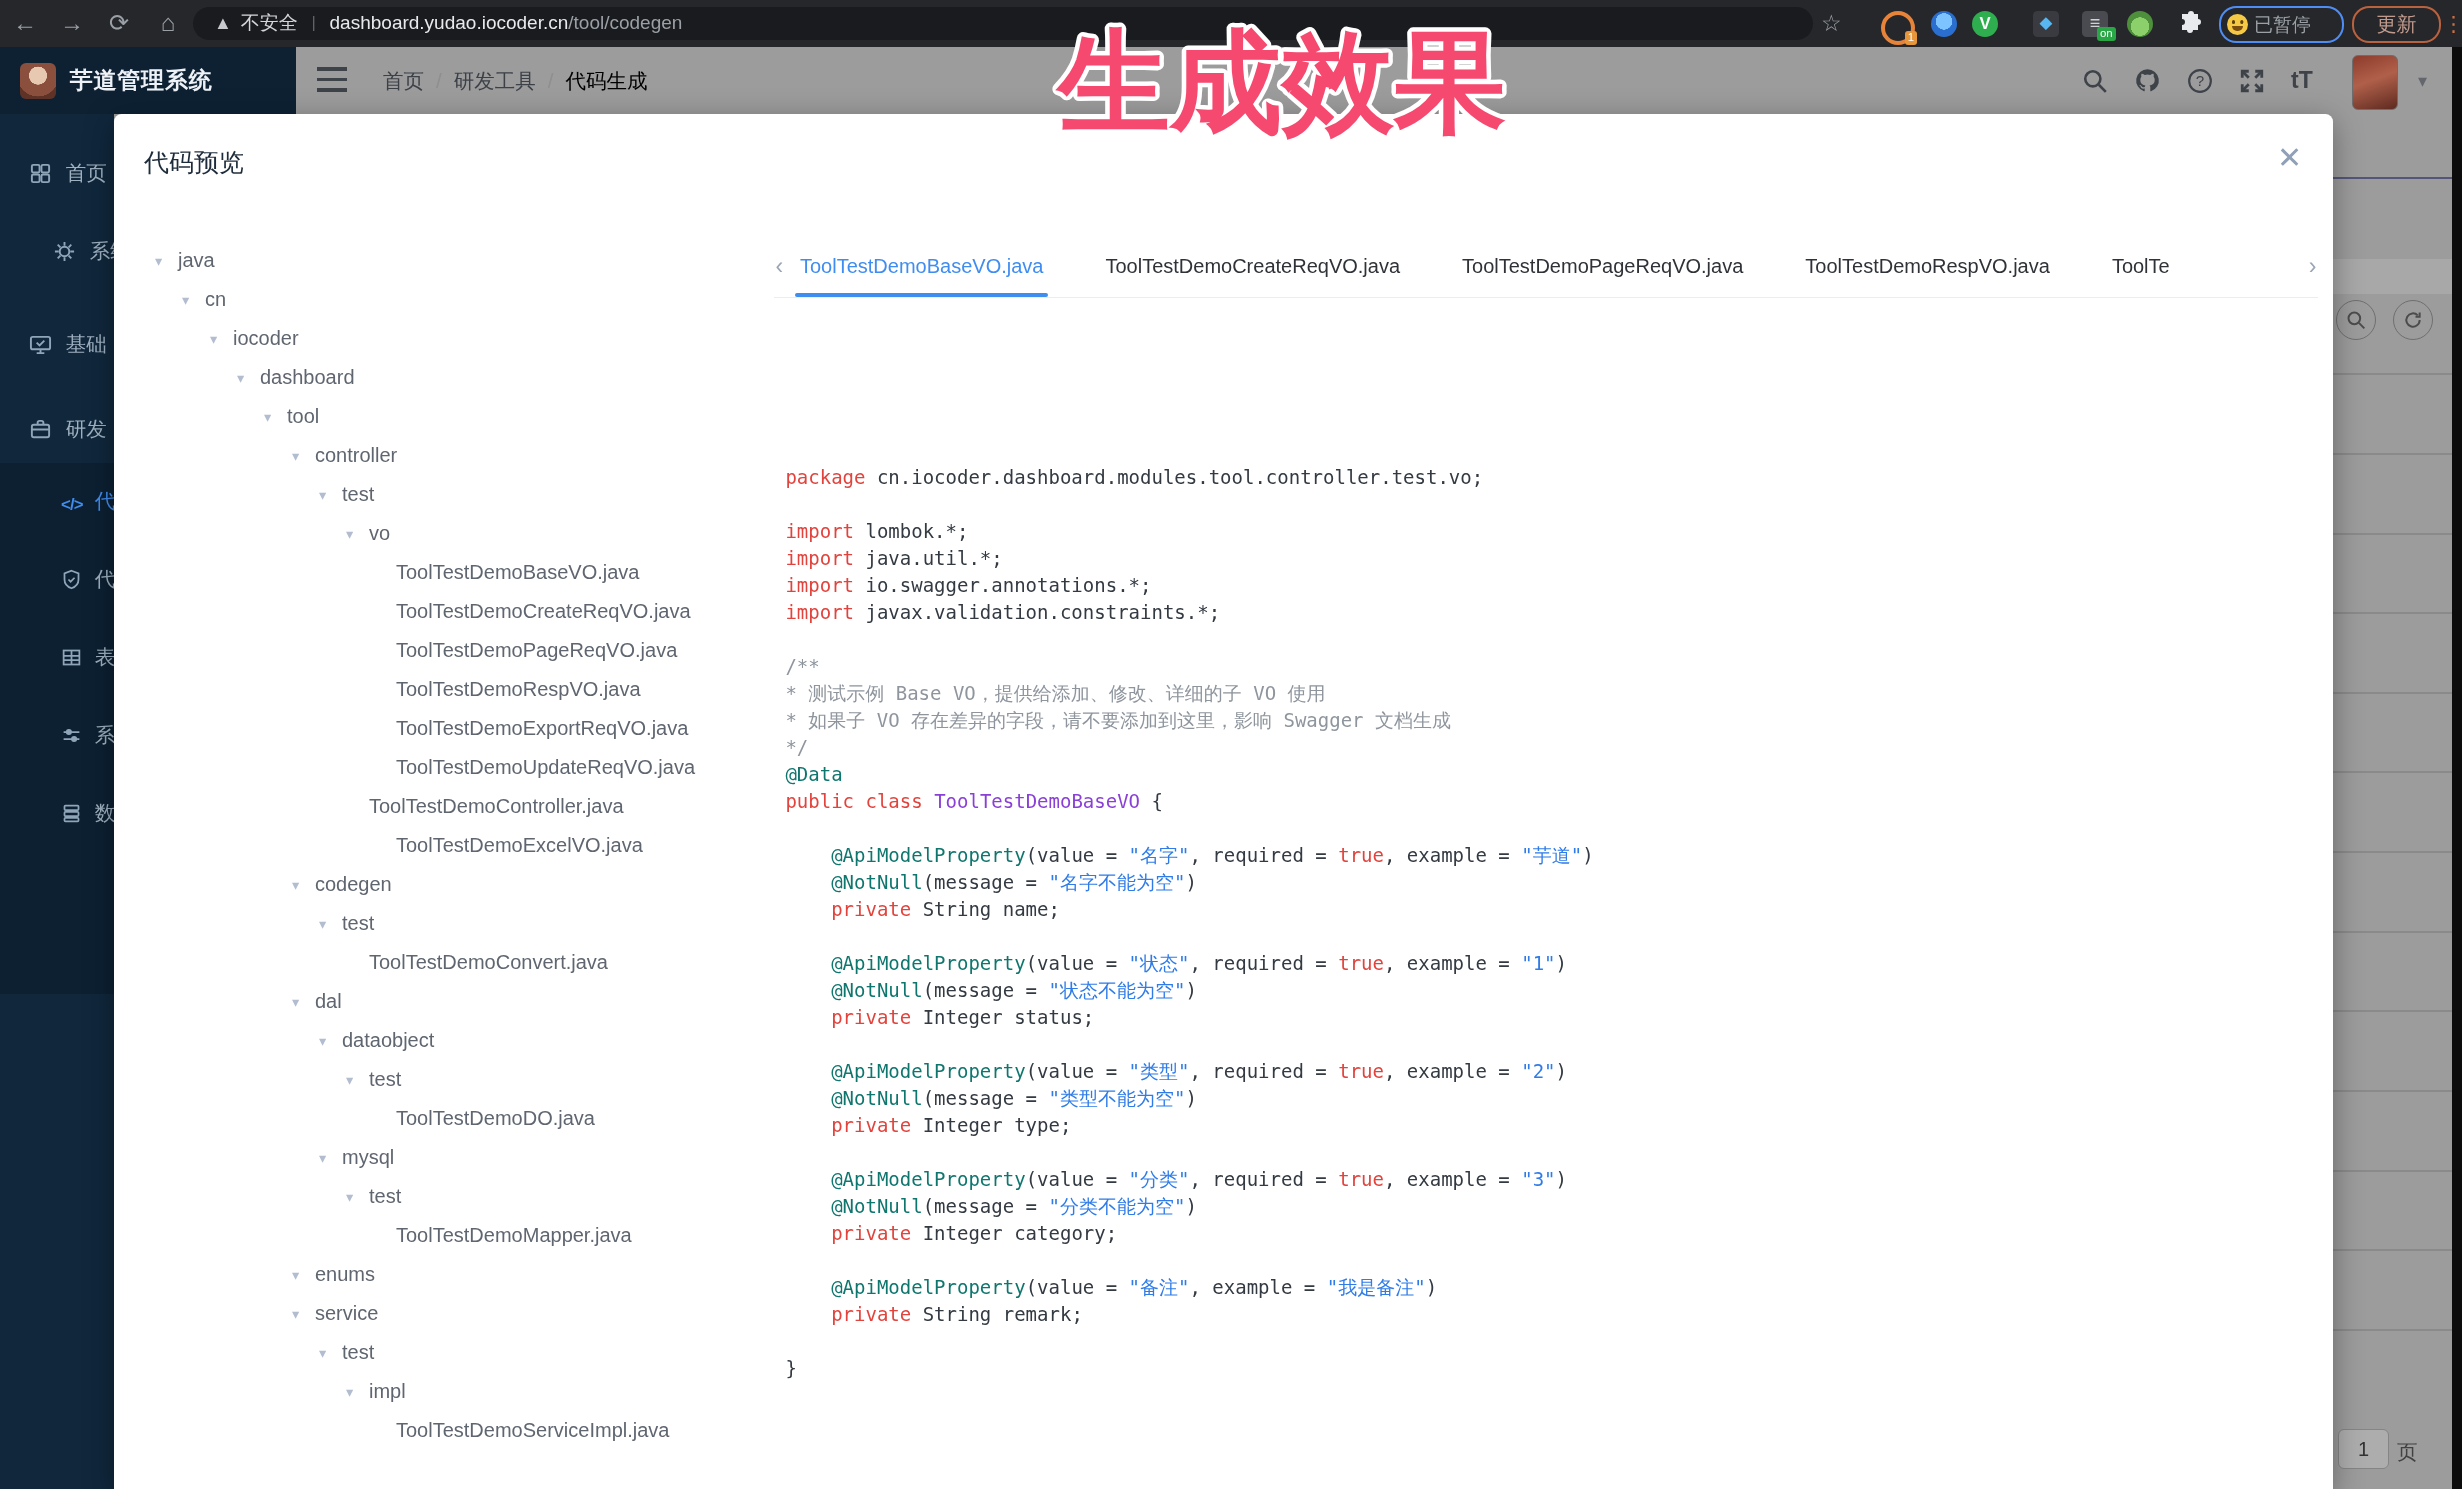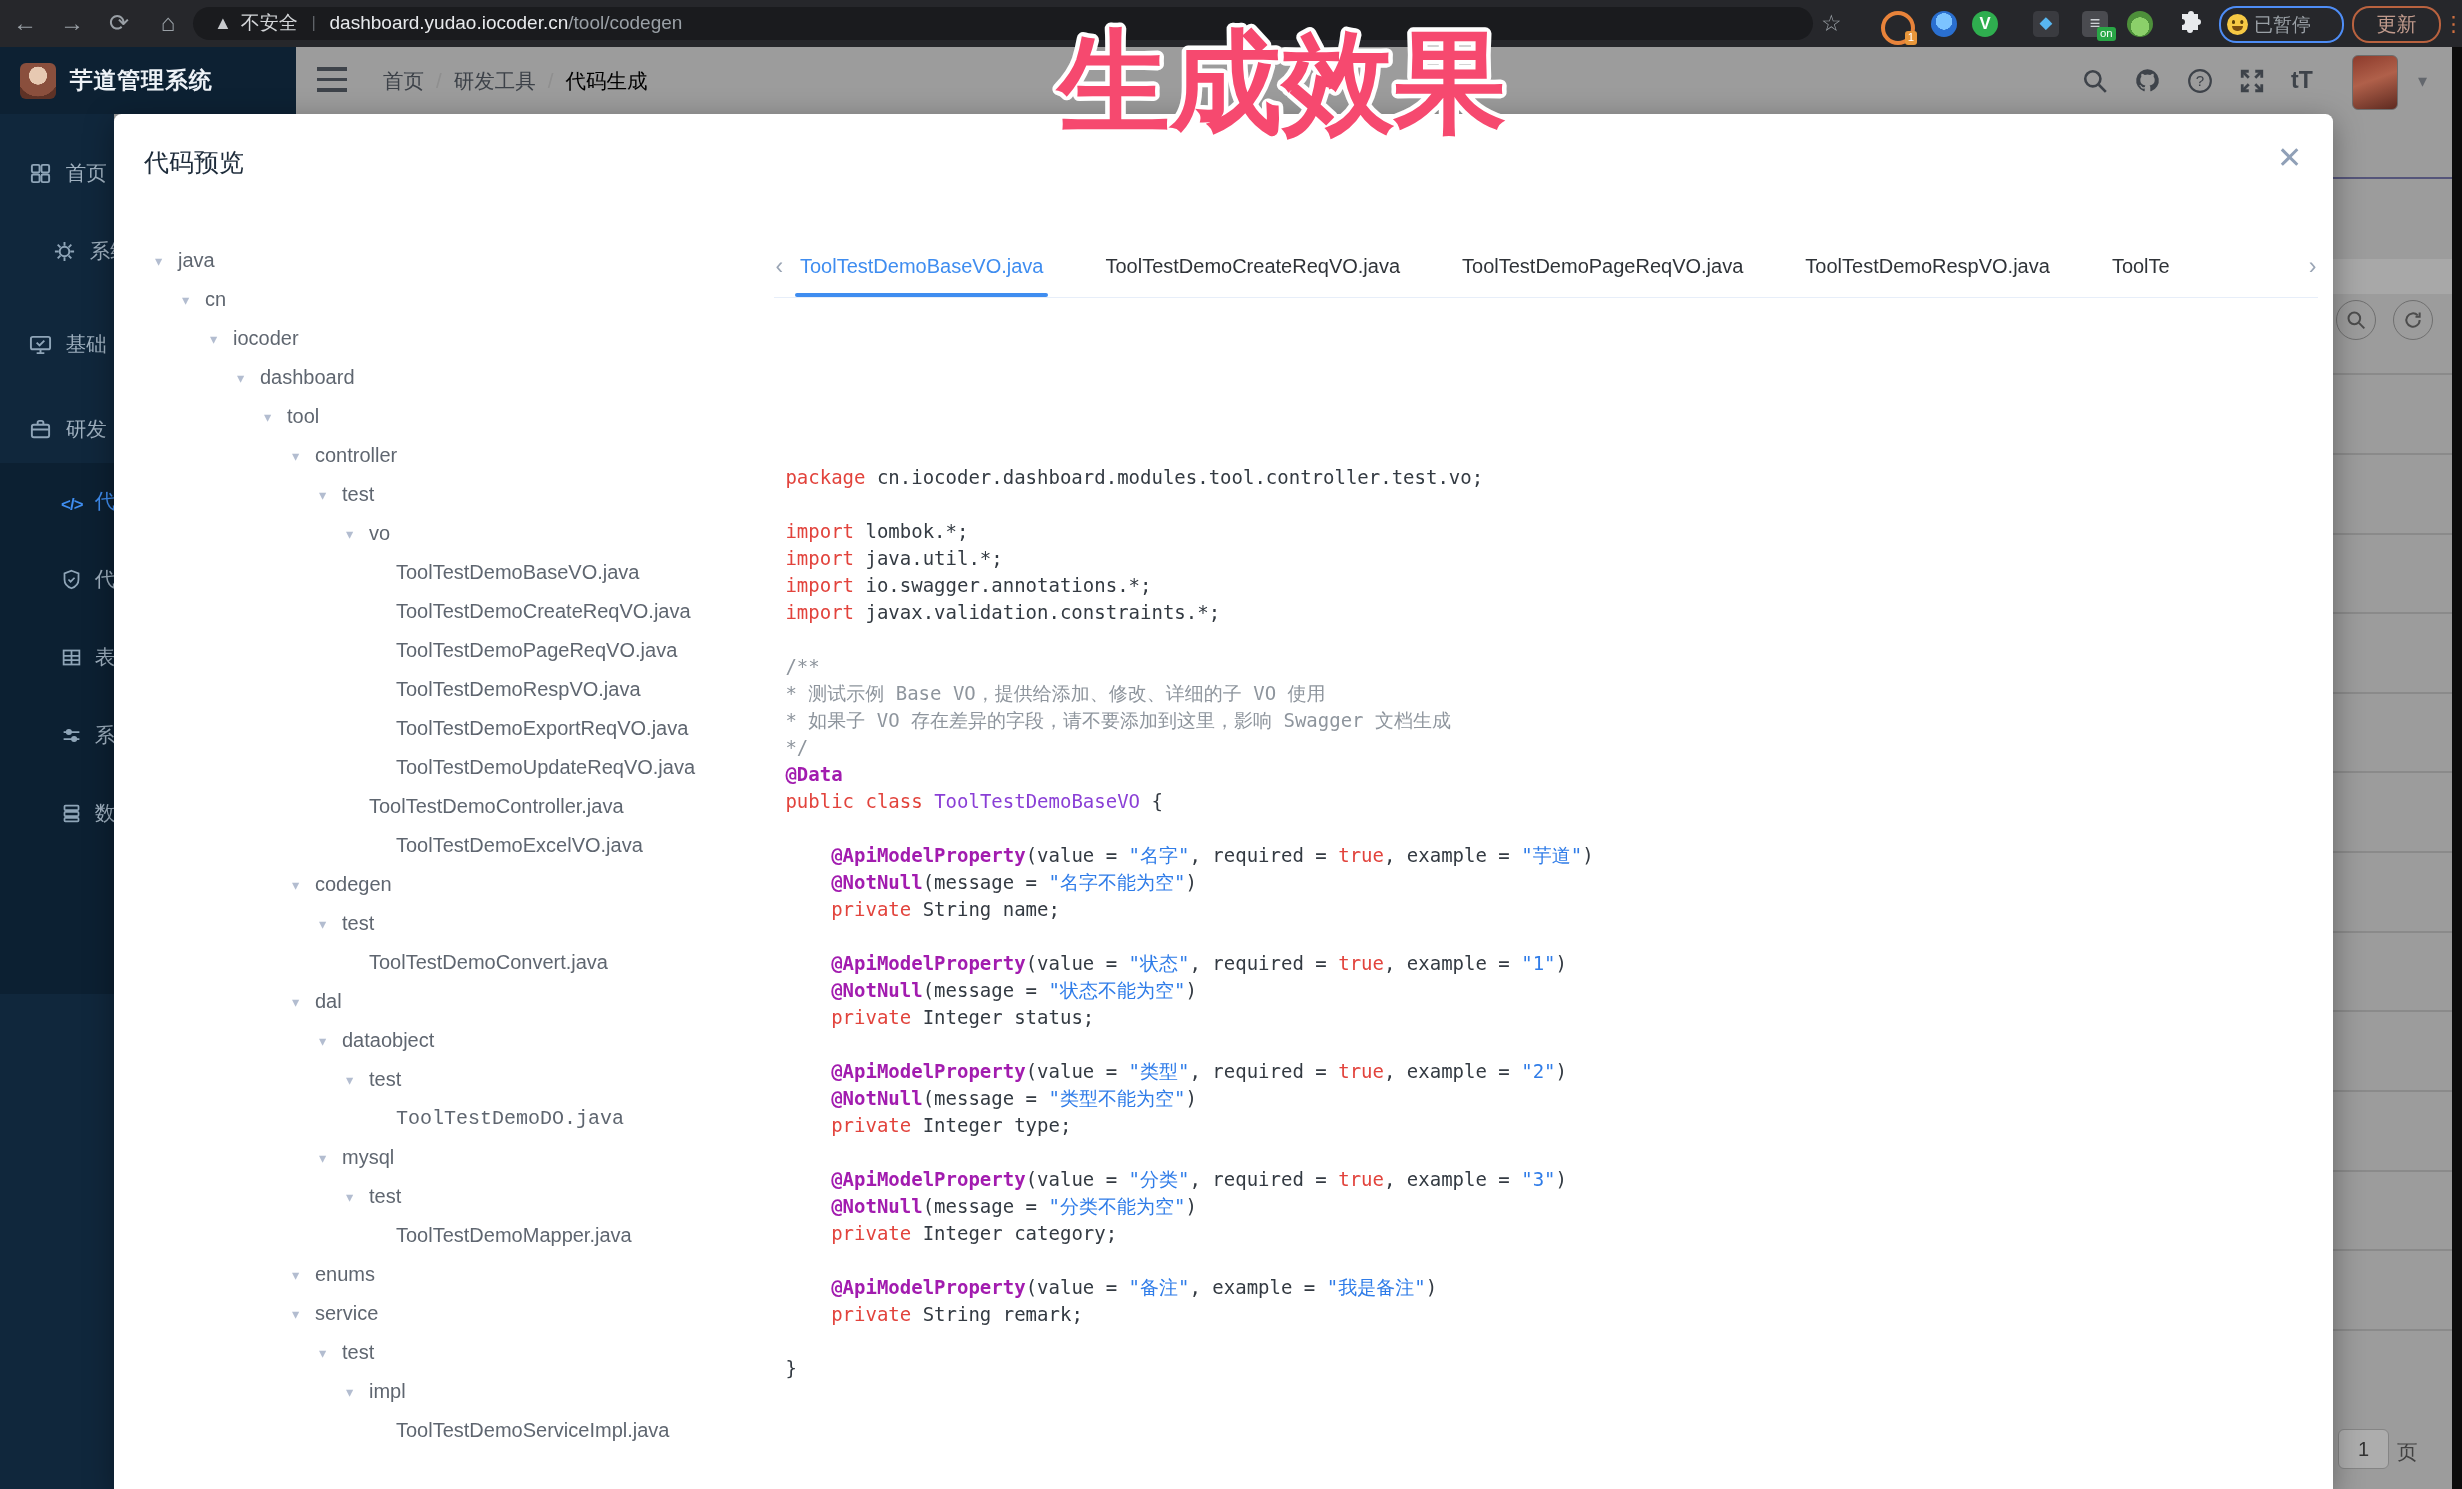--- a/index.html
+++ b/index.html
@@ -69,21 +69,21 @@
   .codepanel{position:absolute;left:660px;top:121px;width:1544px;height:1255px;}
   .tabbar{position:absolute;left:0;top:0;width:100%;height:62px;border-bottom:1.5px solid #e7eef9;}
   .tabarrow{position:absolute;top:18px;font-size:23px;color:#9aa5b5;}
   .tabs{position:absolute;left:26px;top:0;height:62px;display:flex;align-items:center;gap:62px;}
   .tab{font-size:20px;color:#2f3338;position:relative;height:62px;display:flex;align-items:center;white-space:nowrap;}
   .tab.active{color:#3f8df0;}
   .tab.active:after{content:"";position:absolute;left:-4.6px;right:-4.6px;bottom:0;height:3.8px;border-radius:2.3px;background:#3f8df0;}
   .code{position:absolute;left:11.4px;top:229px;margin:0;font-family:"DejaVu Sans Mono","Liberation Mono",monospace;
     font-size:19px;line-height:27px;color:#333a42;white-space:pre;}
   .code .k{color:#e2433c;} .code .s{color:#2f7ce8;} .code .c{color:#8e959d;}
-  .code .a{color:#a21caf;font-weight:bold;} .code .t{color:#8a3fd6;} .code .p{color:#333a42;}
+  .code .a{color:#0f766e;} .code .t{color:#8a3fd6;} .code .p{color:#333a42;}
   
   .annot{position:absolute;left:1009px;top:0px;z-index:20;pointer-events:none;}
   svg.icon{display:block;}
 </style>
 </head>
 <body>
 
 <div class="screen">
 
   <div class="chrome">
@@ -370,21 +370,21 @@
           <span>dal</span>
         </div>
         <div class="trow" style="padding-left: 164px;">
           <span class="caret">▾</span>
           <span>dataobject</span>
         </div>
         <div class="trow" style="padding-left: 191px;">
           <span class="caret">▾</span>
           <span>test</span>
         </div>
-        <div class="trow" style="padding-left: 218px; font-family: Liberation Mono, monospace;">
+        <div class="trow" style="padding-left: 218px;">
           <span class="caret"></span>
           <span>ToolTestDemoDO.java</span>
         </div>
         <div class="trow" style="padding-left: 164px;">
           <span class="caret">▾</span>
           <span>mysql</span>
         </div>
         <div class="trow" style="padding-left: 191px;">
           <span class="caret">▾</span>
           <span>test</span>

